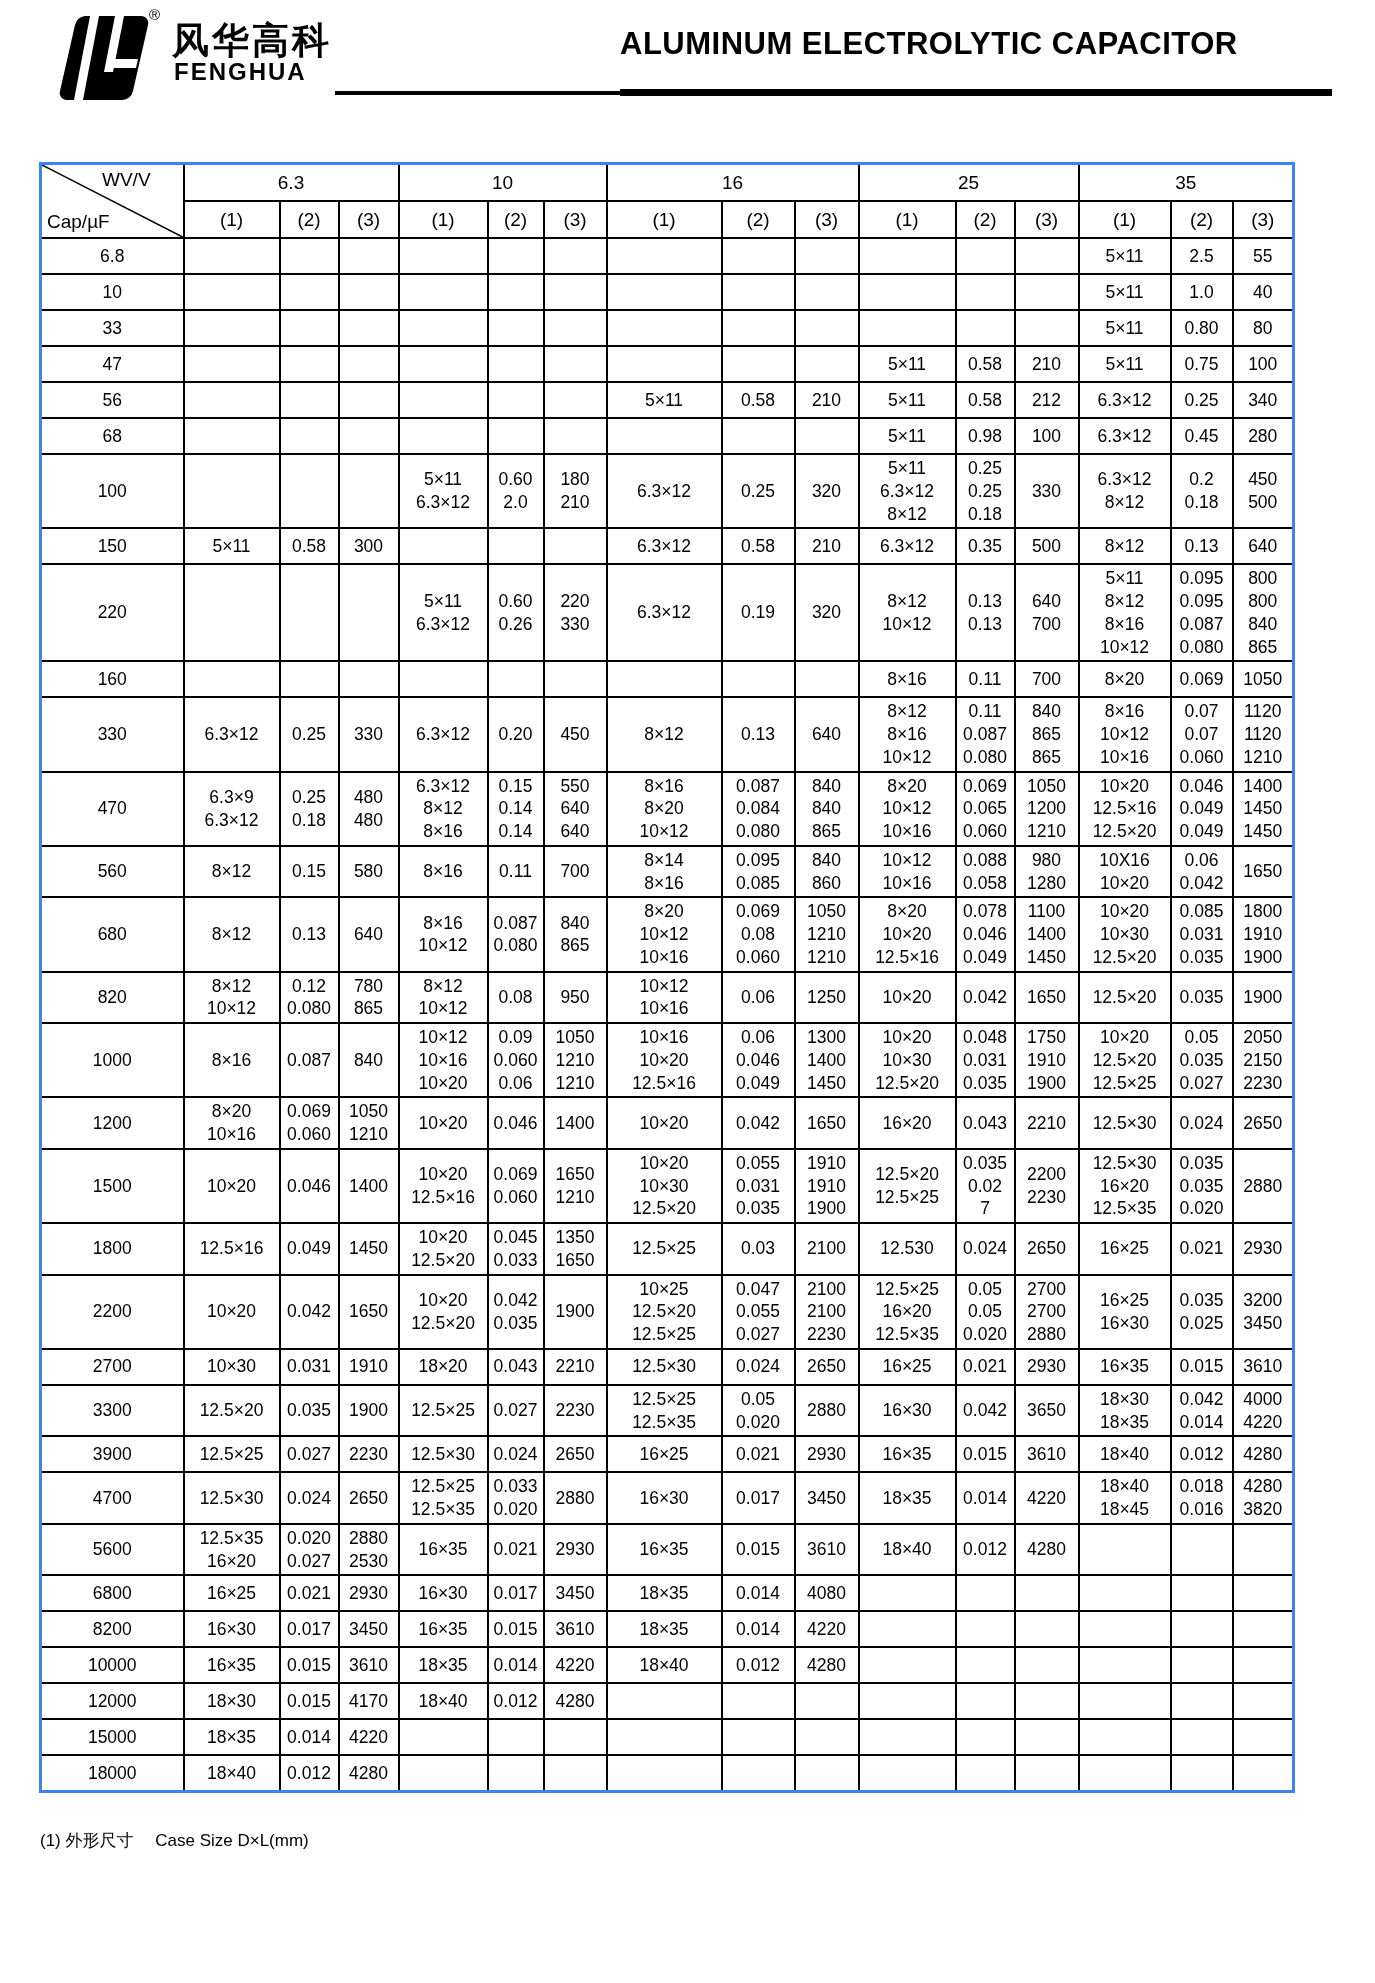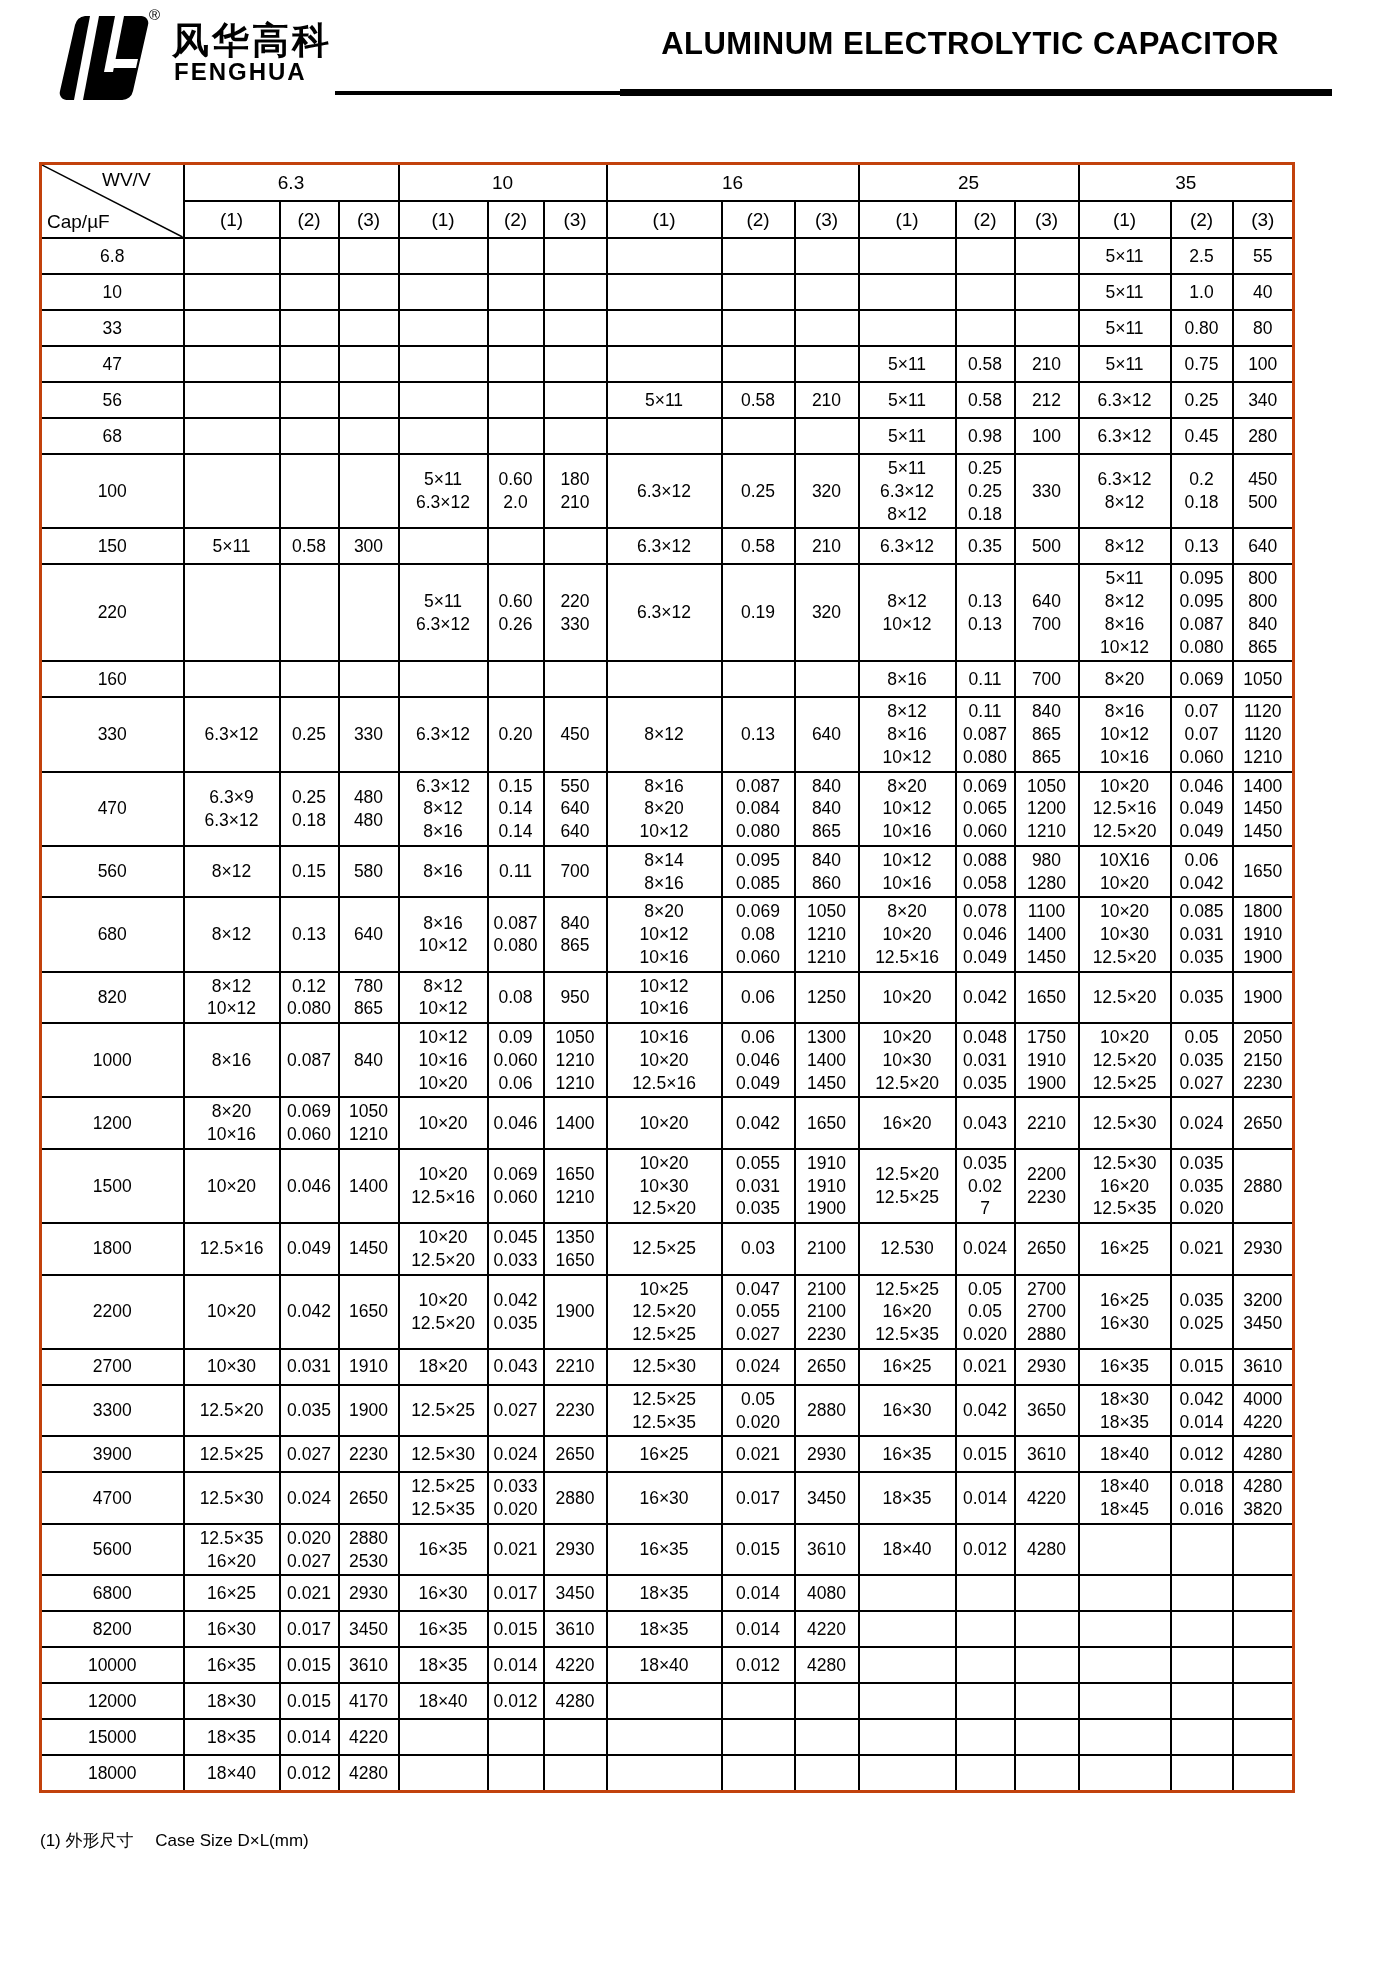--- a/index.html
+++ b/index.html
@@ -6,31 +6,31 @@
   .page {
     position:relative; width:1375px; height:1983px; background:#fff; color:#000;
     font-family:"Liberation Sans","DejaVu Sans",sans-serif; overflow:hidden;
   }
   
   .hdr { position:relative; height:150px; }
   .logo-mark { position:absolute; left:55px; top:14px; }
   .regmark { position:absolute; left:149px; top:6px; font-size:15px; }
   .logo-cn { position:absolute; left:172px; top:16px; font-size:37px; font-weight:bold; letter-spacing:3px; }
   .logo-en { position:absolute; left:174px; top:58px; font-size:24px; font-weight:600; letter-spacing:2px; }
-  .title { position:absolute; left:620px; top:26px; width:700px; text-align:center;
+  .title { position:absolute; left:620px; top:26px; width:700px; 
            font-size:31px; font-weight:bold; letter-spacing:0.5px; white-space:nowrap; }
   .rule-thin  { position:absolute; left:335px; top:91px; width:290px; height:4px; background:#000; }
   .rule-thick { position:absolute; left:620px; top:89px; width:712px; height:7px; background:#000; }
   
   .sec-cn { margin:10px 0 0 40px; font-size:27px; font-weight:500; }
   .sec-en { margin:8px 0 0 40px; font-size:25px; }
   
   table.dim {
     border-collapse:collapse; table-layout:fixed;
-    margin:12px 0 0 39px; border:3px solid #c2410c;
+    margin:12px 0 0 39px; border:3px solid #3b82f6;
   }
   table.dim th, table.dim td { border:2px solid #000; }
   table.dim thead th { font-weight:normal; font-size:19px; height:34px; text-align:center; vertical-align:middle; padding:0; }
   table.dim td {
     text-align:center; vertical-align:middle; font-size:17.5px; line-height:1.3;
     padding:2px 1px; white-space:pre-line; height:30px; overflow:hidden;
   }
   td.cap { font-size:18px; }
   th.corner { position:relative; padding:0; }
   th.corner .wvv   { position:absolute; top:4px;  left:60px; font-size:19px; }

